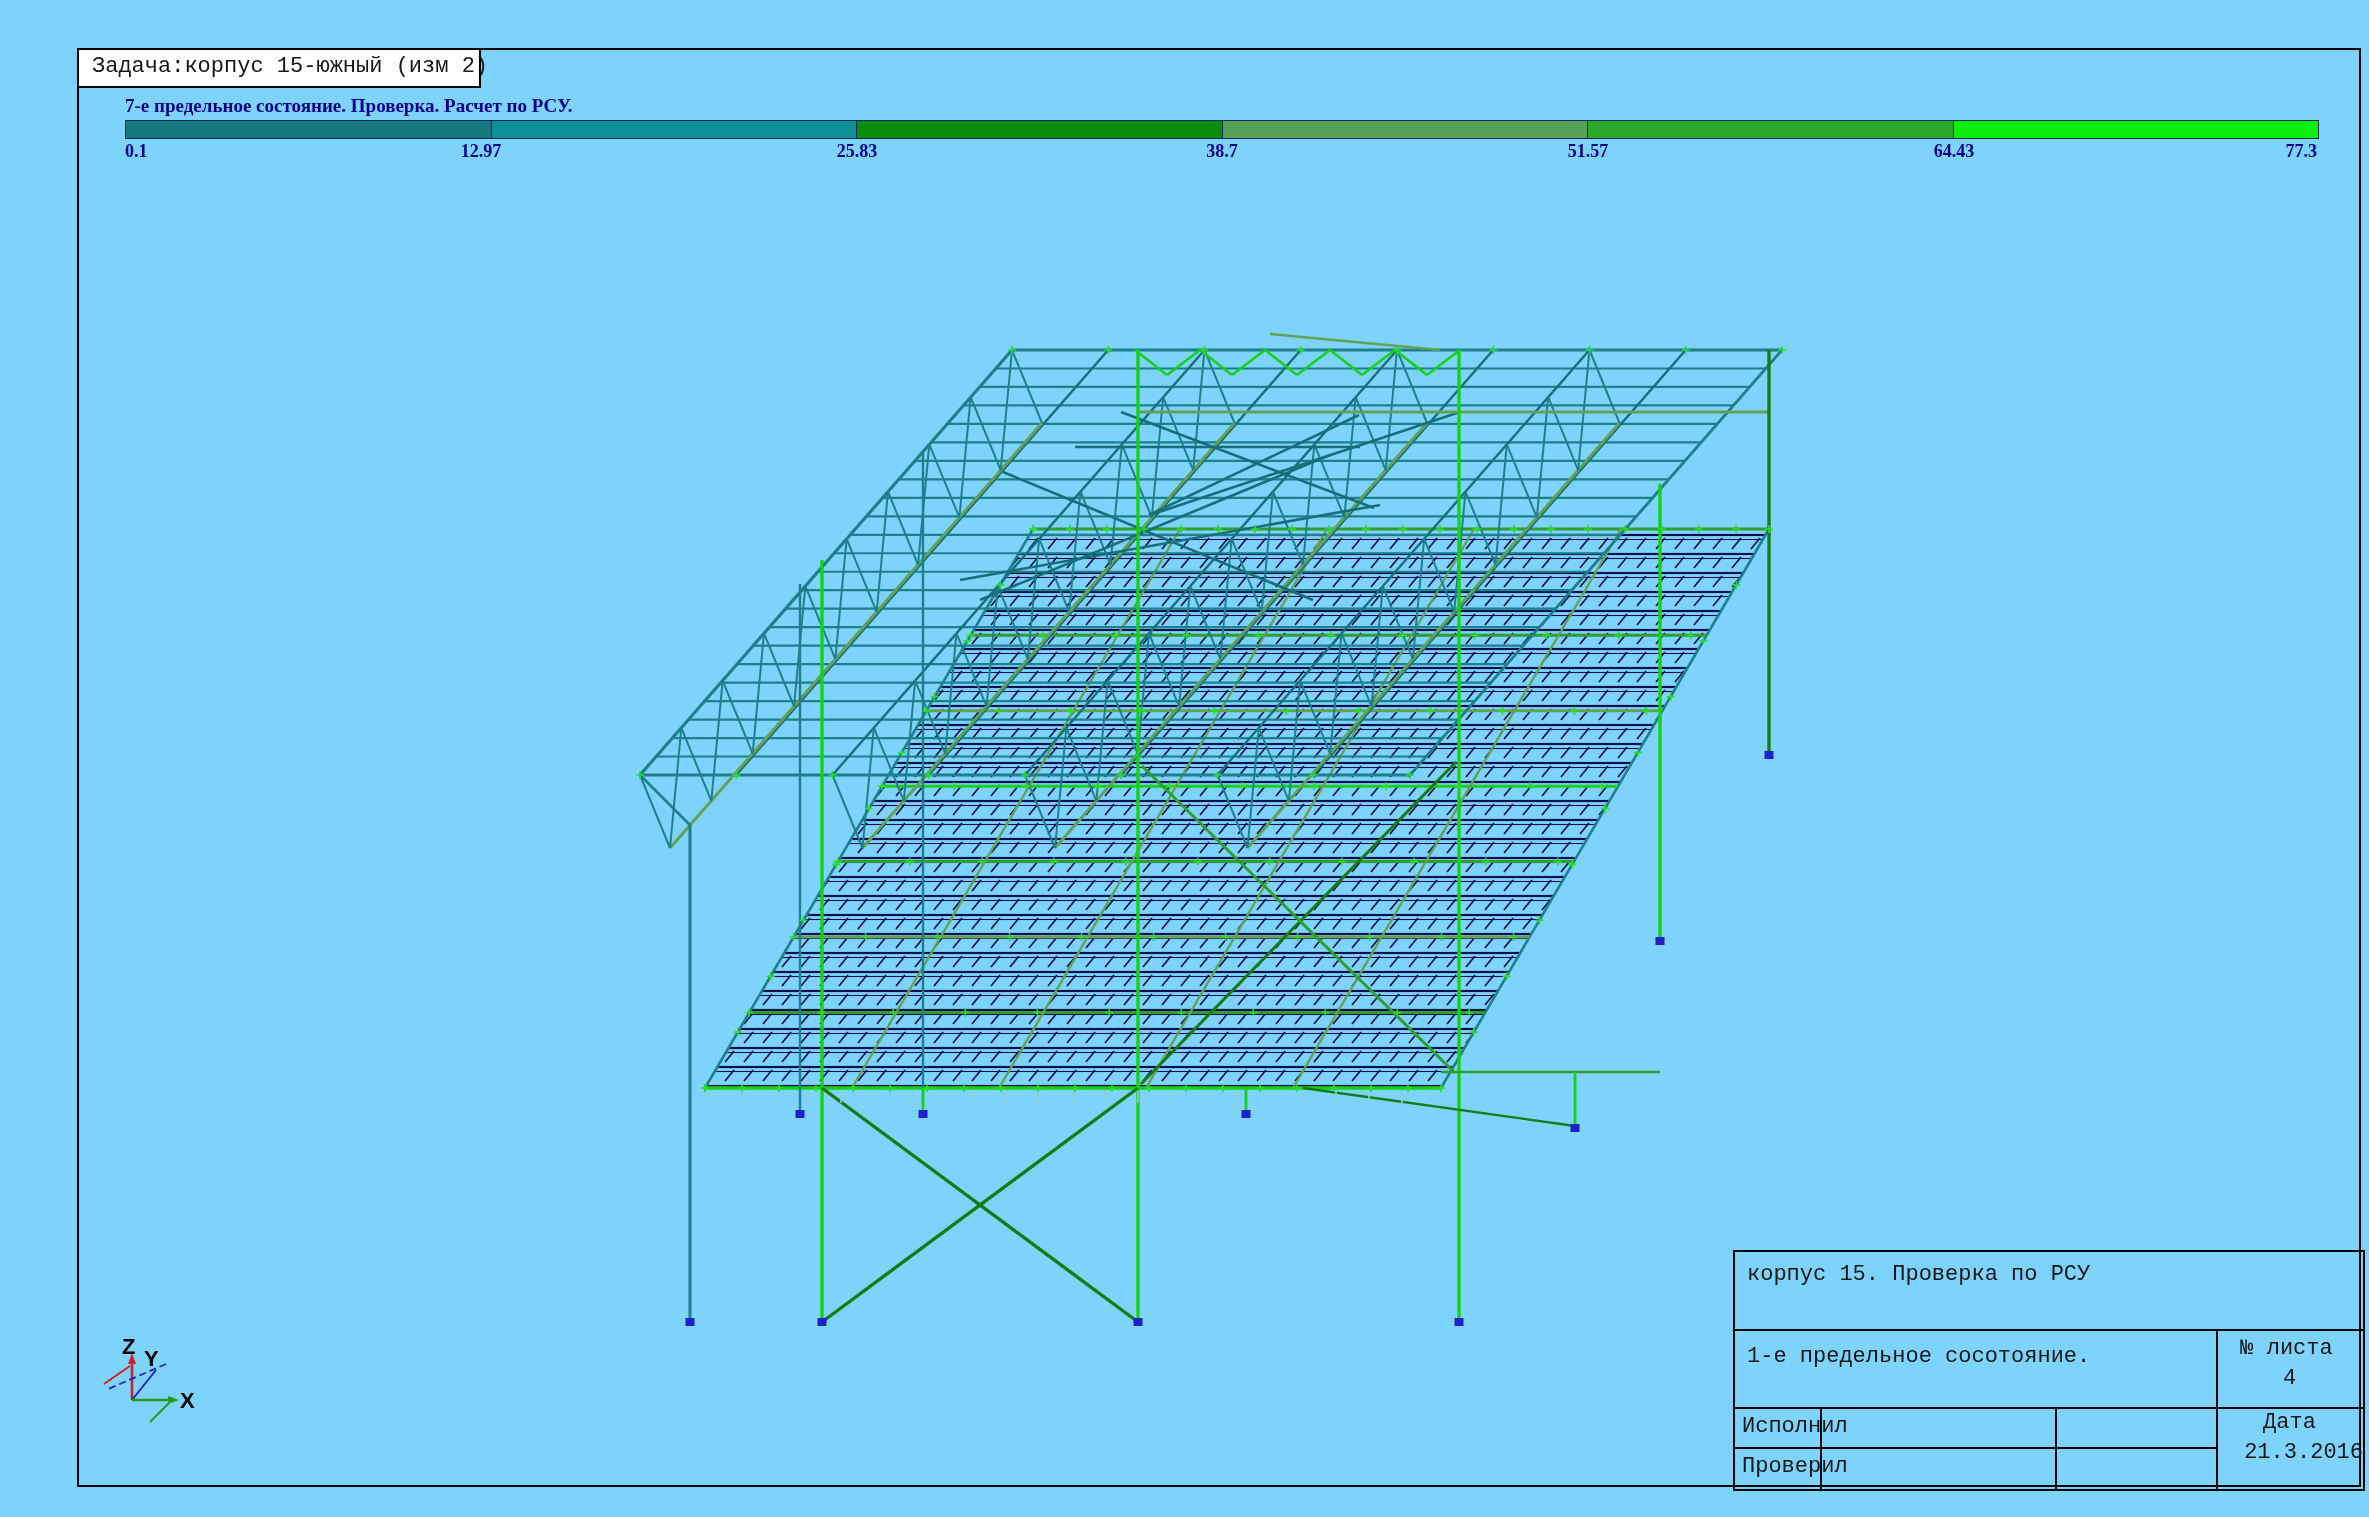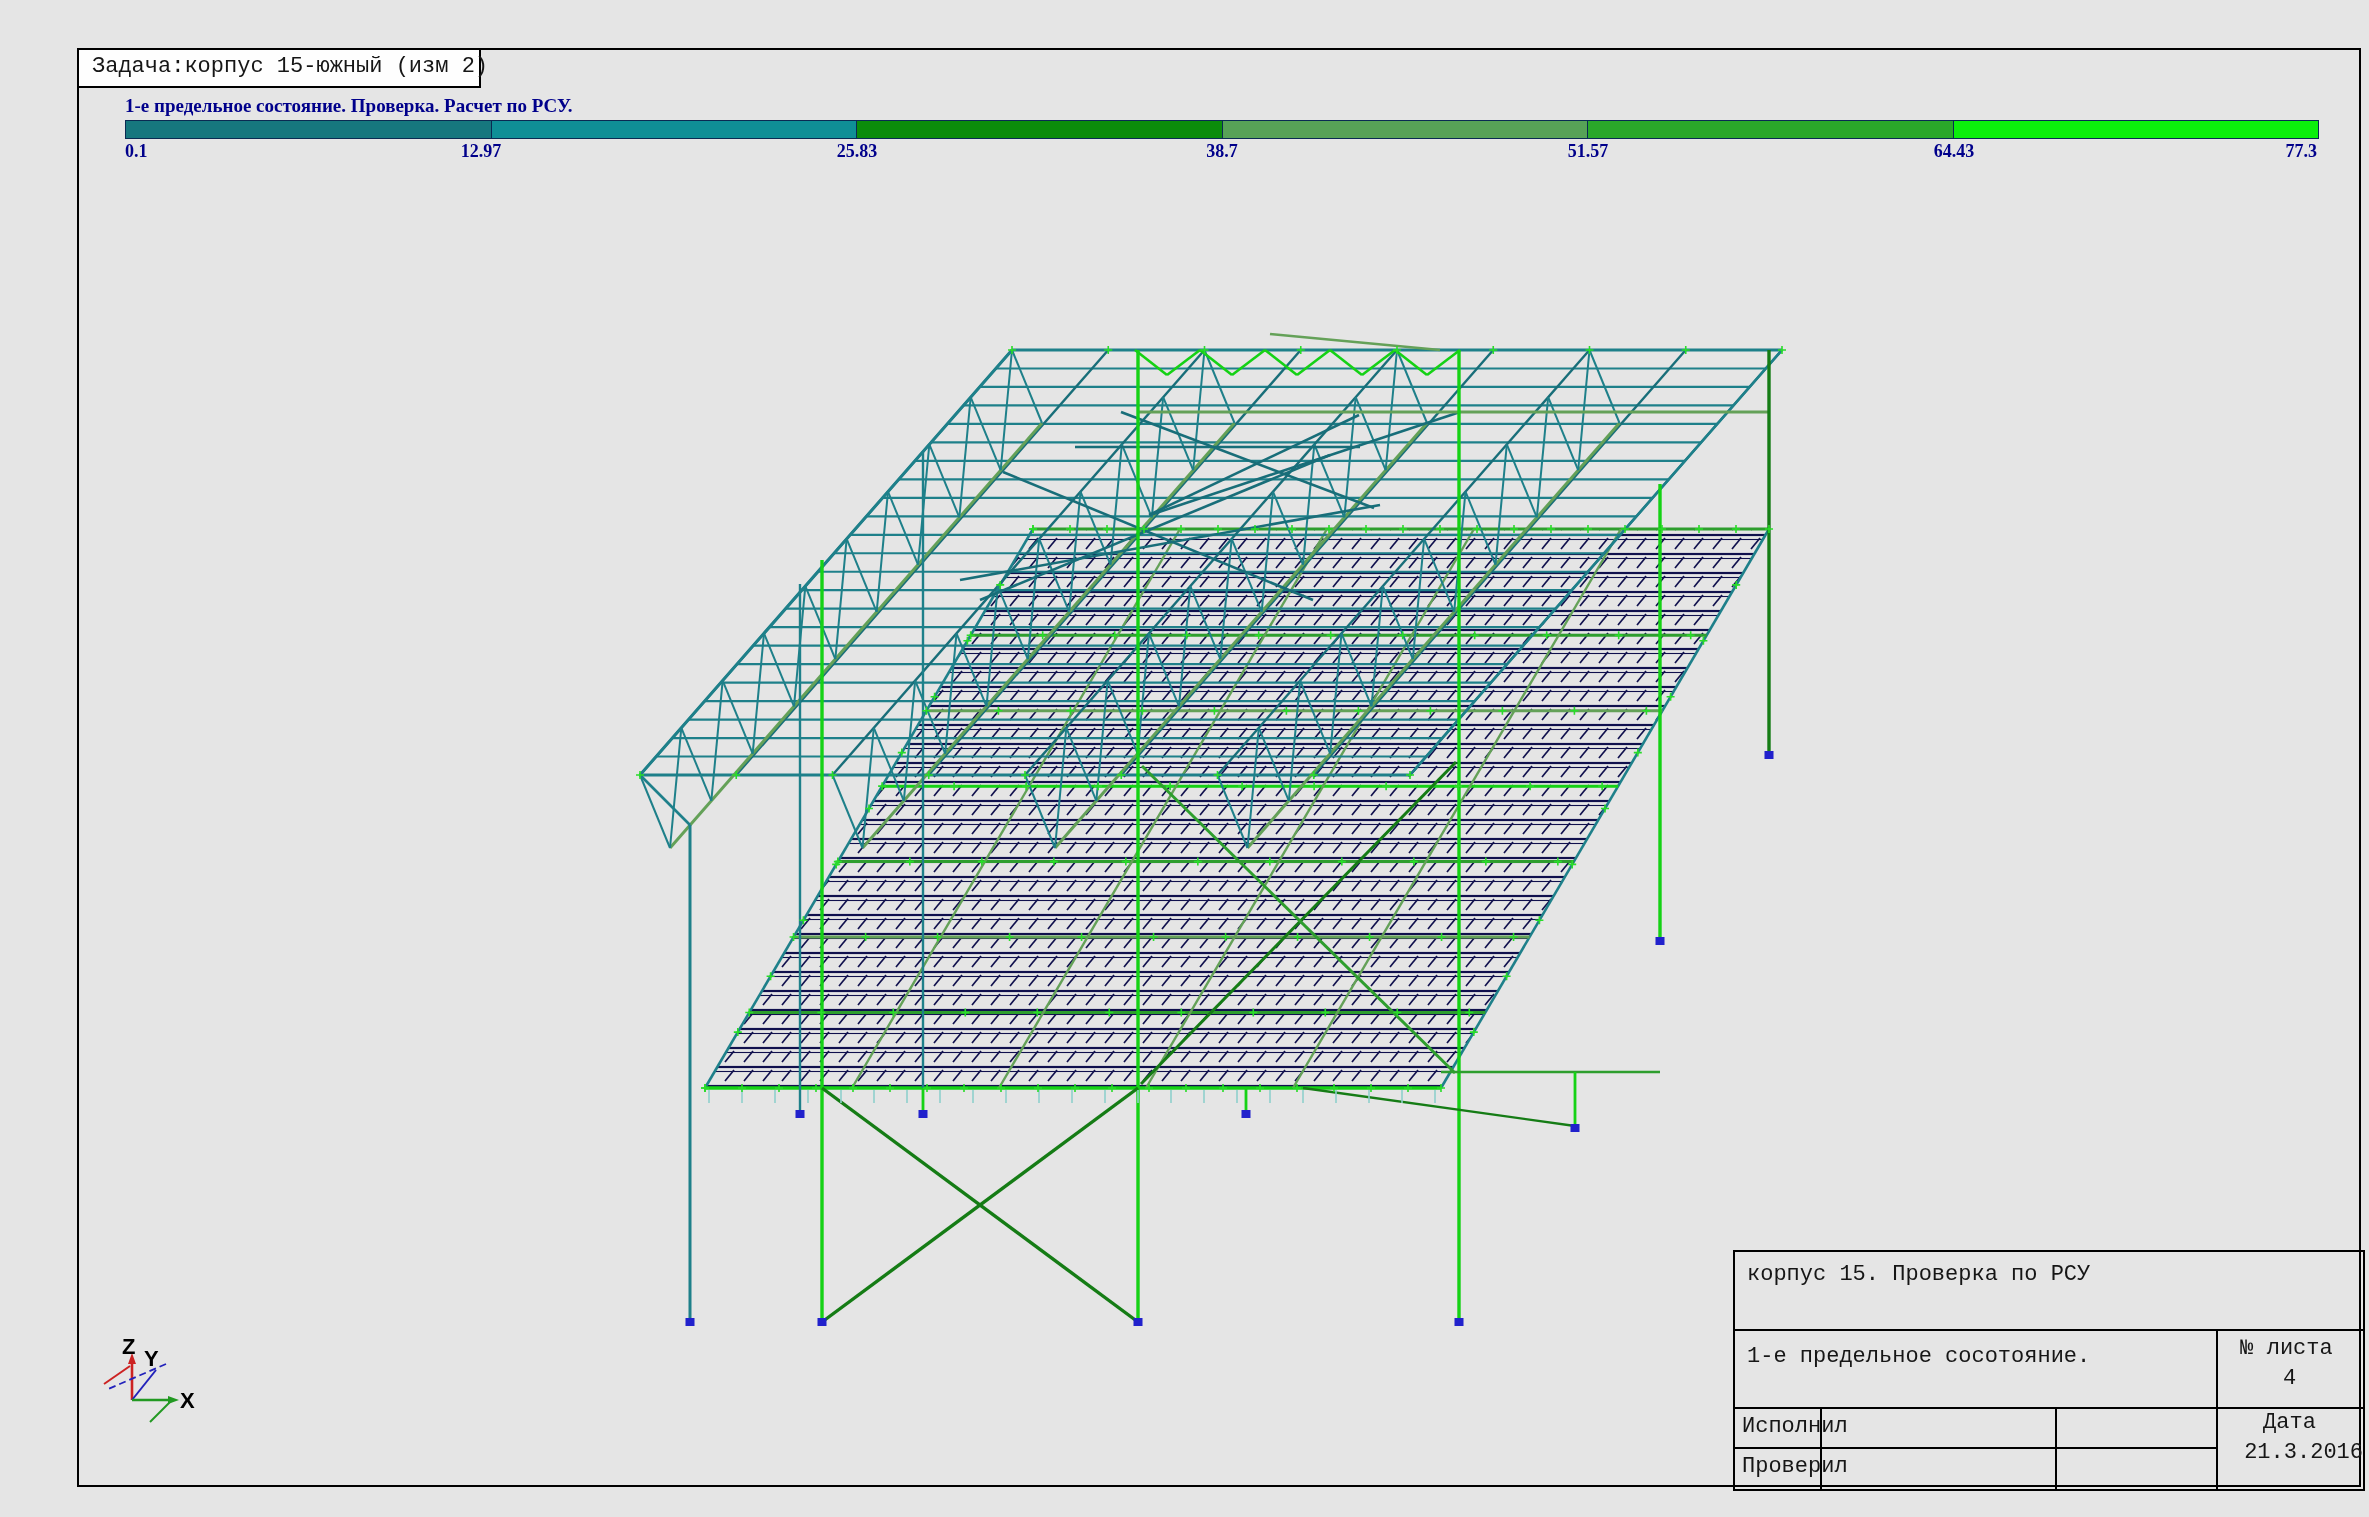--- a/index.html
+++ b/index.html
@@ -1,16 +1,16 @@
 <!DOCTYPE html>
 <html><head>
 <meta charset="utf-8">
 <style>
   html,body{margin:0;padding:0;background:#ffffff;}
-  #page{position:relative;width:2369px;height:1517px;background:#e5e5e5;overflow:hidden;
+  #page{position:relative;width:2369px;height:1517px;background:#7dd3fc;overflow:hidden;
         font-family:"Liberation Mono","DejaVu Sans Mono",monospace;color:#111;}
   .abs{position:absolute;}
   
   #frame{left:77px;top:48px;width:2280px;height:1435px;border:2px solid #000;}
   
   #task-box{left:77px;top:48px;width:400px;height:36px;border:2px solid #000;background:#fefefe;}
   .hdr-text{top:48px;height:38px;line-height:38px;font-size:22px;white-space:pre;color:#161616;}
   #task-text{left:92px;}
   #file-text{left:492px;}
   
@@ -41,21 +41,21 @@
 </head>
 <body>
 
 <div id="page">
 
   <div id="frame" class="abs"></div>
 
   <div id="task-box" class="abs"></div>
   <div id="task-text" class="abs hdr-text">Задача:корпус 15-южный (изм 2)</div>
 
-  <div id="legend-title" class="abs">1-е предельное состояние. Проверка. Расчет по РСУ.</div>
+  <div id="legend-title" class="abs">7-е предельное состояние. Проверка. Расчет по РСУ.</div>
   <div id="legend-bar" class="abs">
       <div class="seg" style="background: rgb(22, 119, 126);"></div>
       <div class="seg" style="background: rgb(15, 143, 150);"></div>
       <div class="seg" style="background: rgb(11, 140, 11);"></div>
       <div class="seg" style="background: rgb(87, 162, 87);"></div>
       <div class="seg" style="background: rgb(42, 168, 42);"></div>
       <div class="seg" style="background: rgb(12, 239, 12);"></div>
     </div>
   <span class="scale-num" style="left: 125px; transform: none;">0.1</span>
   <span class="scale-num" style="left: 481px; transform: translateX(-50%);">12.97</span>

